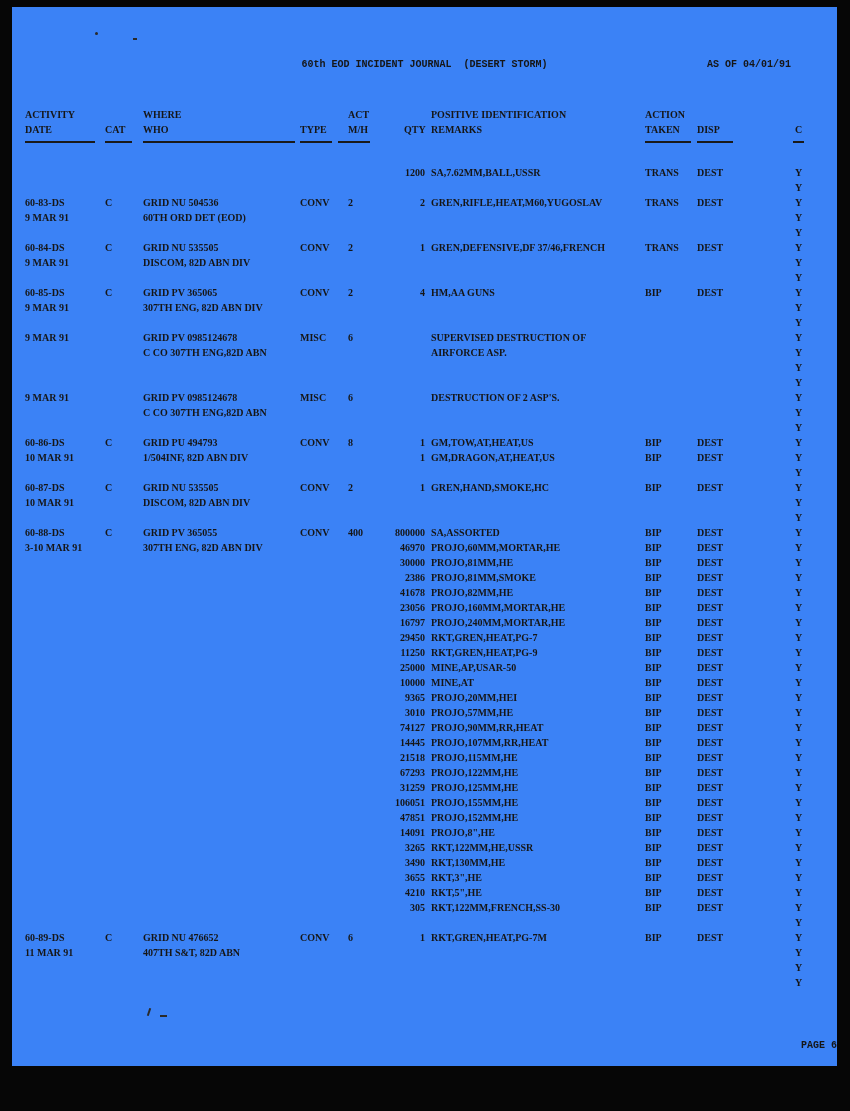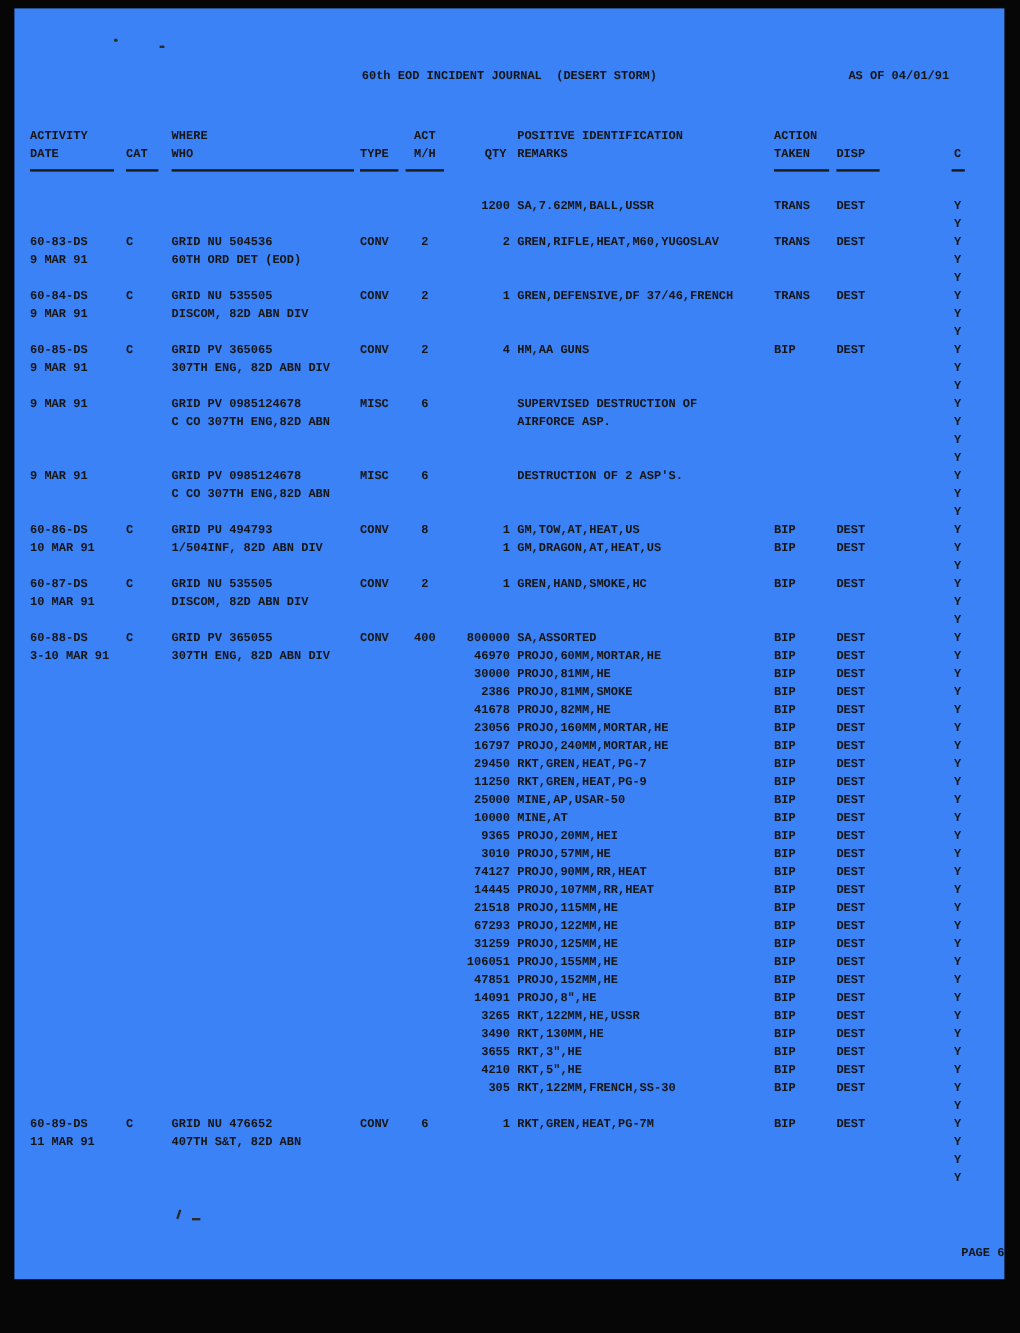--- a/index.html
+++ b/index.html
@@ -7,28 +7,28 @@
     width:850px;height:1111px;position:relative;overflow:hidden;
     background:#060606;
     font-family:"Liberation Mono","DejaVu Sans Mono",monospace;
   }
   #page{
     position:absolute;left:12px;top:7px;width:825px;height:1059px;
     background:#3b82f6;color:#161616;font-weight:700;font-size:10px;
   }
   .pre{white-space:pre;}
   
-  .docline{position:relative;height:15px;}
+  .docline{position:relative;height:15px;font-family:Liberation Serif, serif;}
   .docline span{position:absolute;top:1px;white-space:pre;}
   
   .col-a{left:13px;}
   .col-cat{left:93px;text-align:right;}
   .col-w{left:131px;}
   .col-t{left:288px;text-align:right;}
-  .col-m{left:326px;width:32px;text-align:center;}
+  .col-m{left:336px;width:32px;text-align:left;}
   .col-q{left:352px;width:61px;text-align:right;}
   .col-r{left:419px;}
   .col-ak{left:633px;}
   .col-d{left:685px;}
   .col-c{left:783px;}
   .col-q-h{left:373px;margin-left:19px;}
   #title-row{position:absolute;top:52px;left:0;width:100%;height:14px;}
   #doc-title{display:block;text-align:center;white-space:pre;}
   #as-of{position:absolute;right:46px;top:0;white-space:pre;}
   #col-headers{position:absolute;top:101px;left:0;width:100%;}

